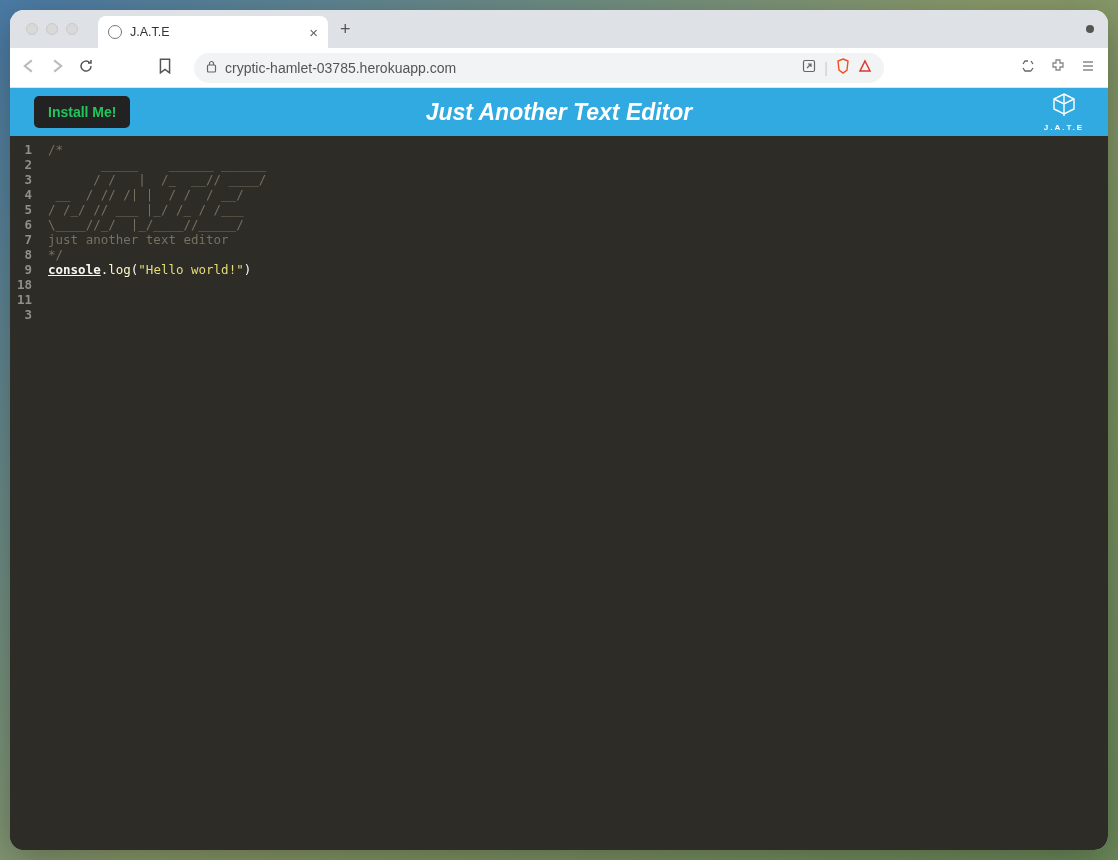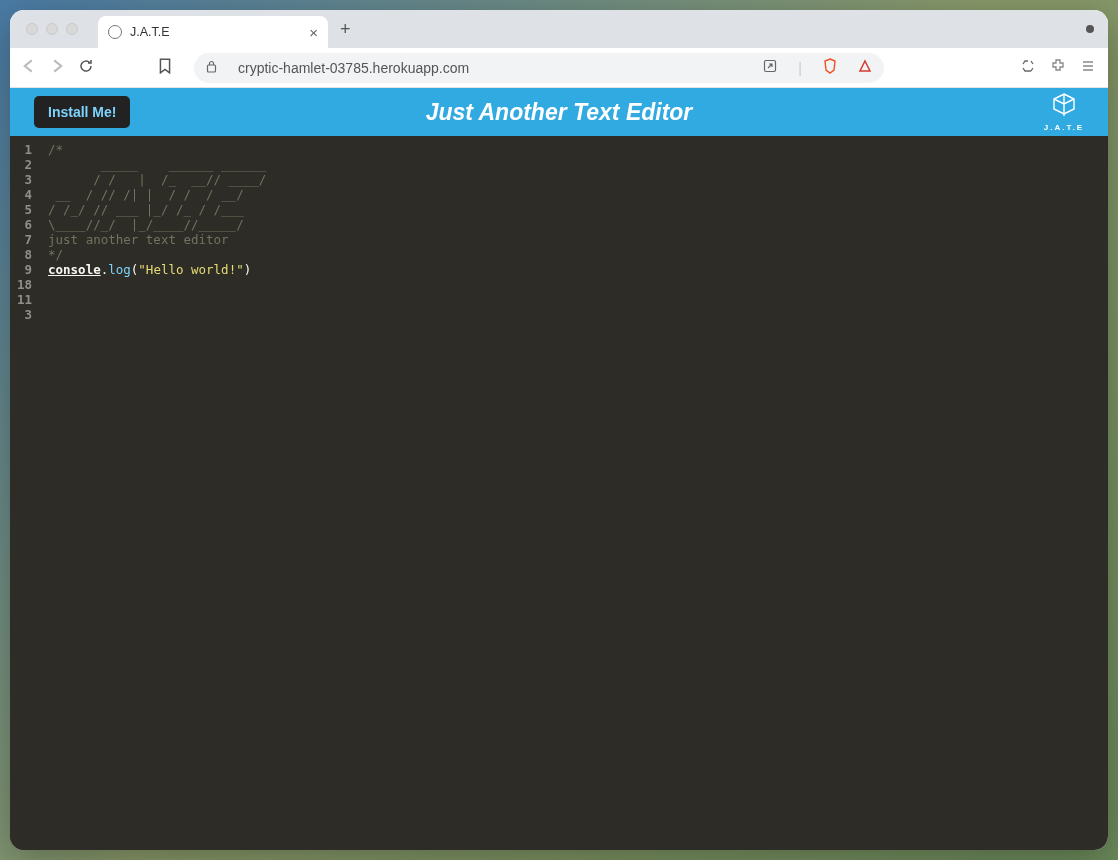--- a/index.html
+++ b/index.html
@@ -61,42 +61,42 @@
     .nav-reload { color: #555; font-size: 15px; }
     .bookmark-icon { color: #555; font-size: 15px; margin-left: 50px; }
     .address-bar {
       flex: 1;
       background: #f1f3f4;
       height: 30px;
       border-radius: 15px;
       display: flex;
       align-items: center;
       padding: 0 12px;
-      gap: 21px;
+      gap: 8px;
       font-size: 14px;
       color: #555;
       margin-left: 8px;
       max-width: 690px;
     }
     .lock-icon { color: #777; font-size: 12px; }
     .external-icon { color: #666; font-size: 14px; margin-left: auto; }
     .brave-icon { width:14px; height:16px; }
     .brave-tri { width:14px; height:14px; }
     .toolbar-right { display:flex; align-items:center; gap:14px; margin-left:auto; color:#666; font-size:15px; }
     .app-header {
       background: #31a9e1;
       height: 48px;
       display: flex;
       align-items: center;
       padding: 0 24px;
       color: #fff;
     }
     .install-button {
       background: #222;
-      color: #7dd3fc;
+      color: #22c55e;
       border: none;
       padding: 8px 14px;
       border-radius: 5px;
       font-size: 14px;
       font-weight: 700;
       cursor: pointer;
     }
     .app-title {
       position: absolute;
       left: 50%;
@@ -127,21 +127,21 @@
       user-select: none;
     }
     .gutter div { padding-right: 4px; font-weight: 700; }
     .code {
       padding: 6px 0 0 6px;
       color: #f8f8f2;
       white-space: pre;
     }
     .tok-comment { color: #75715e; }
     .tok-keyword { color: #f8f8f2; font-weight: 700; text-decoration: underline; }
-    .tok-prop { color: #7dd3fc; }
+    .tok-prop { color: #fef9c3; }
     .tok-punct { color: #f8f8f2; }
     .tok-string { color: #e6db74; }
   </style>
 </head>
 <body>
 
 <div class="browser-window">
 
   <div class="browser-tabs">
     <div class="traffic-lights">

